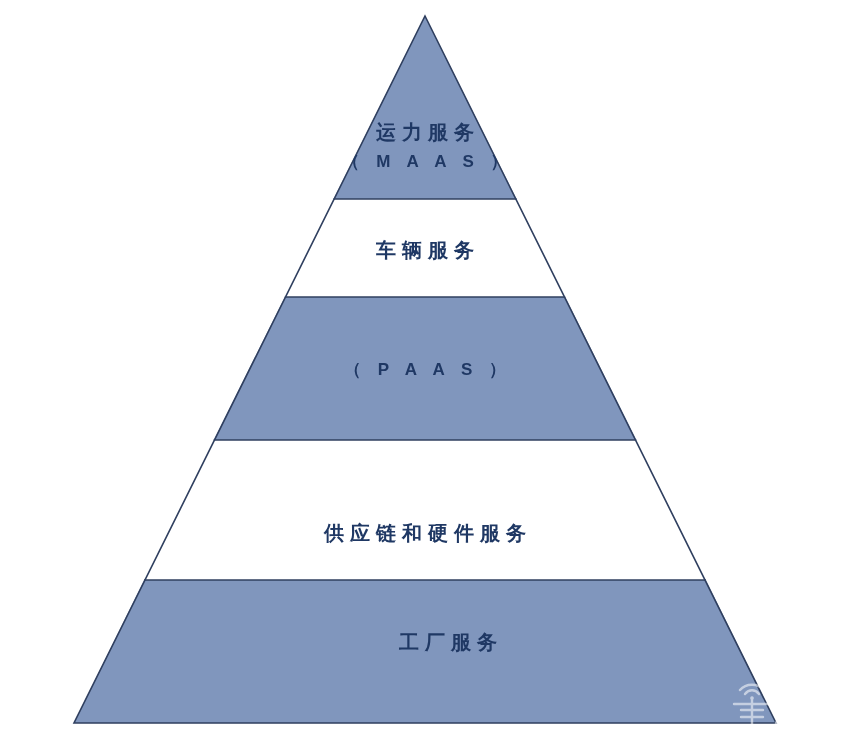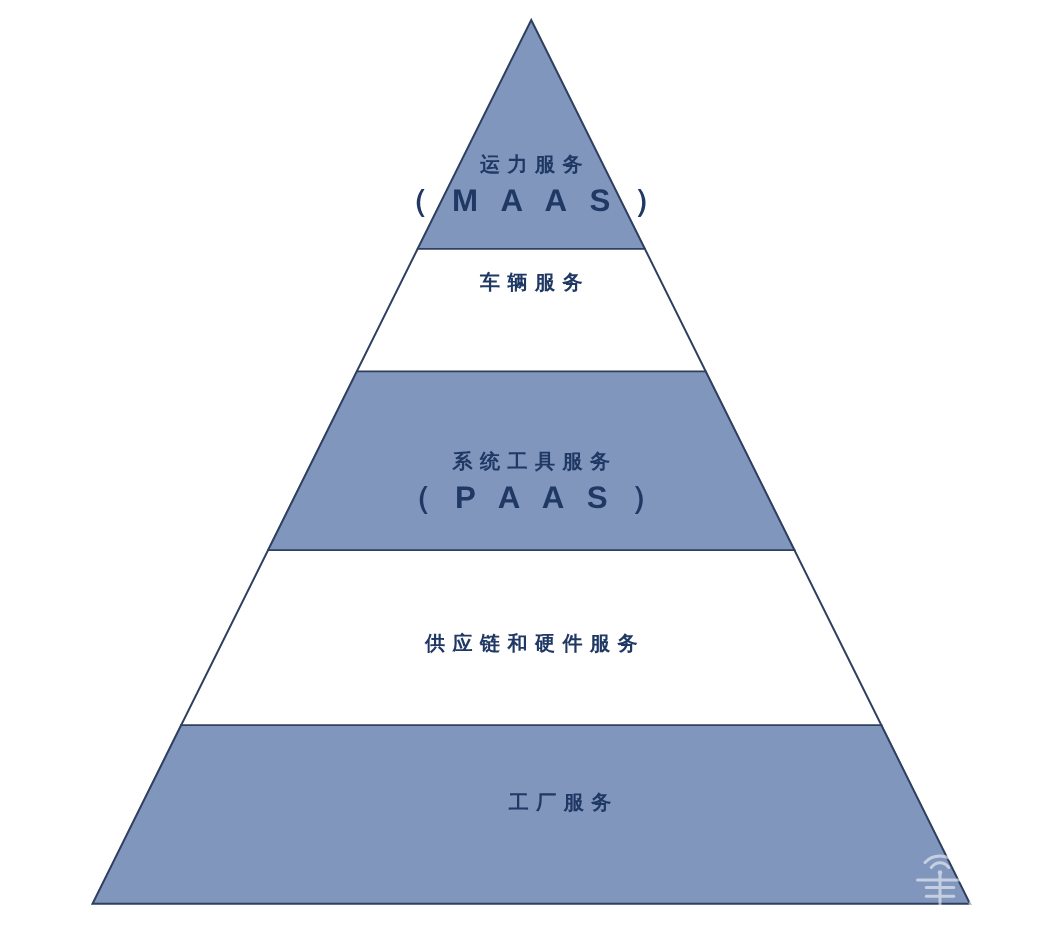--- a/index.html
+++ b/index.html
@@ -29,38 +29,38 @@
     position: absolute;
     left: 0;
     width: 850px;
     text-align: center;
     color: #1f3864;
     font-weight: bold;
     pointer-events: none;
   }
   .tier-label .line1 {
     display: block;
-    font-size: 16px;
+    font-size: 20px;
     letter-spacing: 6px;
     text-indent: 6px;
     line-height: 29px;
     white-space: nowrap;
   }
   .tier-label .line2 {
     display: block;
-    font-size: 25px;
+    font-size: 17px;
     letter-spacing: 6px;
     text-indent: 6px;
     line-height: 29px;
     white-space: nowrap;
   }
   #tier-maas { top: 118px; }
-  #tier-vaas { top: 212px; }
+  #tier-vaas { top: 236px; }
   #tier-paas { top: 355px; }
-  #tier-iaas { top: 501px; }
+  #tier-iaas { top: 519px; }
   #tier-faas { top: 628px; padding-left: 23px; }
 
   #watermark {
     position: absolute;
     right: 14px;
     bottom: 14px;
     width: 112px;
     height: 52px;
     opacity: 0.55;
     pointer-events: none;
@@ -94,21 +94,20 @@
   <div class="tier-label" id="tier-maas">
     <span class="line1">运力服务</span>
     <span class="line2">（ M A A S ）</span>
   </div>
 
   <div class="tier-label" id="tier-vaas">
     <span class="line1">车辆服务</span>
   </div>
 
   <div class="tier-label" id="tier-paas">
-    <span class="line1">系统工具服务</span>
     <span class="line2">（ P A A S ）</span>
   </div>
 
   <div class="tier-label" id="tier-iaas">
     <span class="line1">供应链和硬件服务</span>
   </div>
 
   <div class="tier-label" id="tier-faas">
     <span class="line1">工厂服务</span>
   </div>

